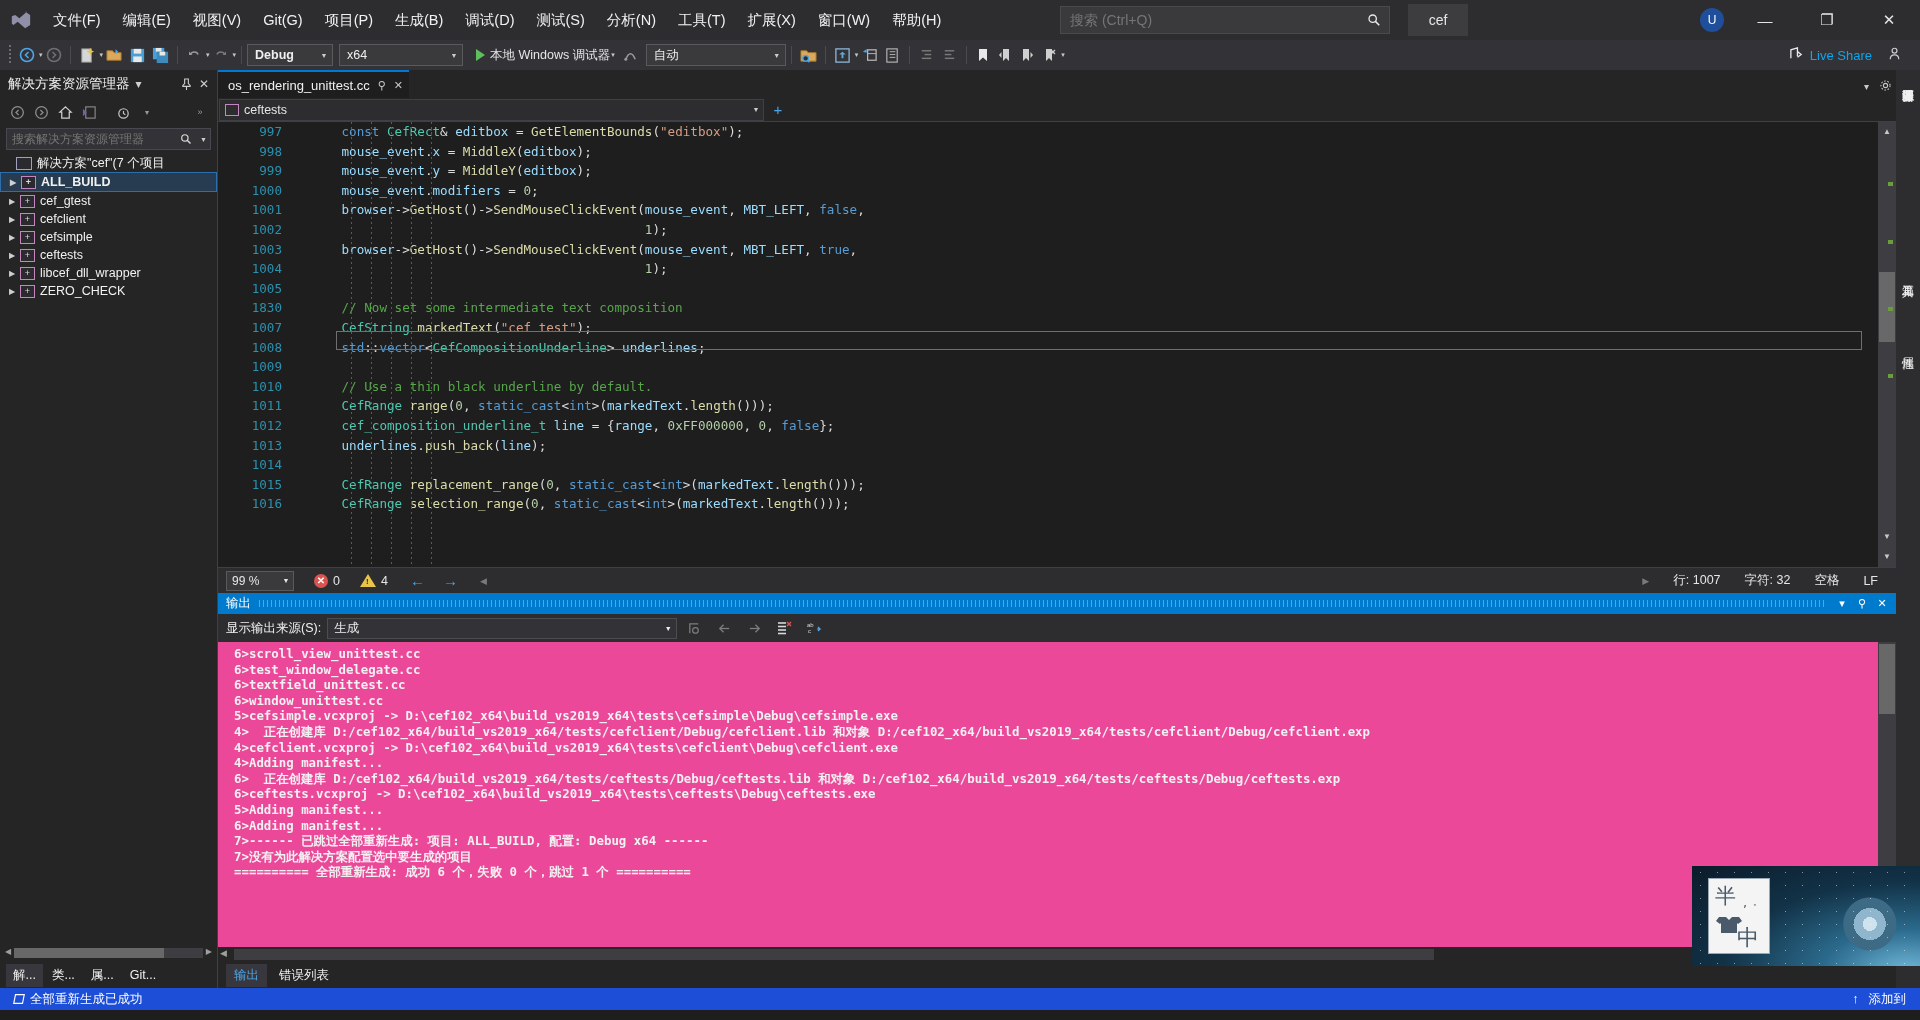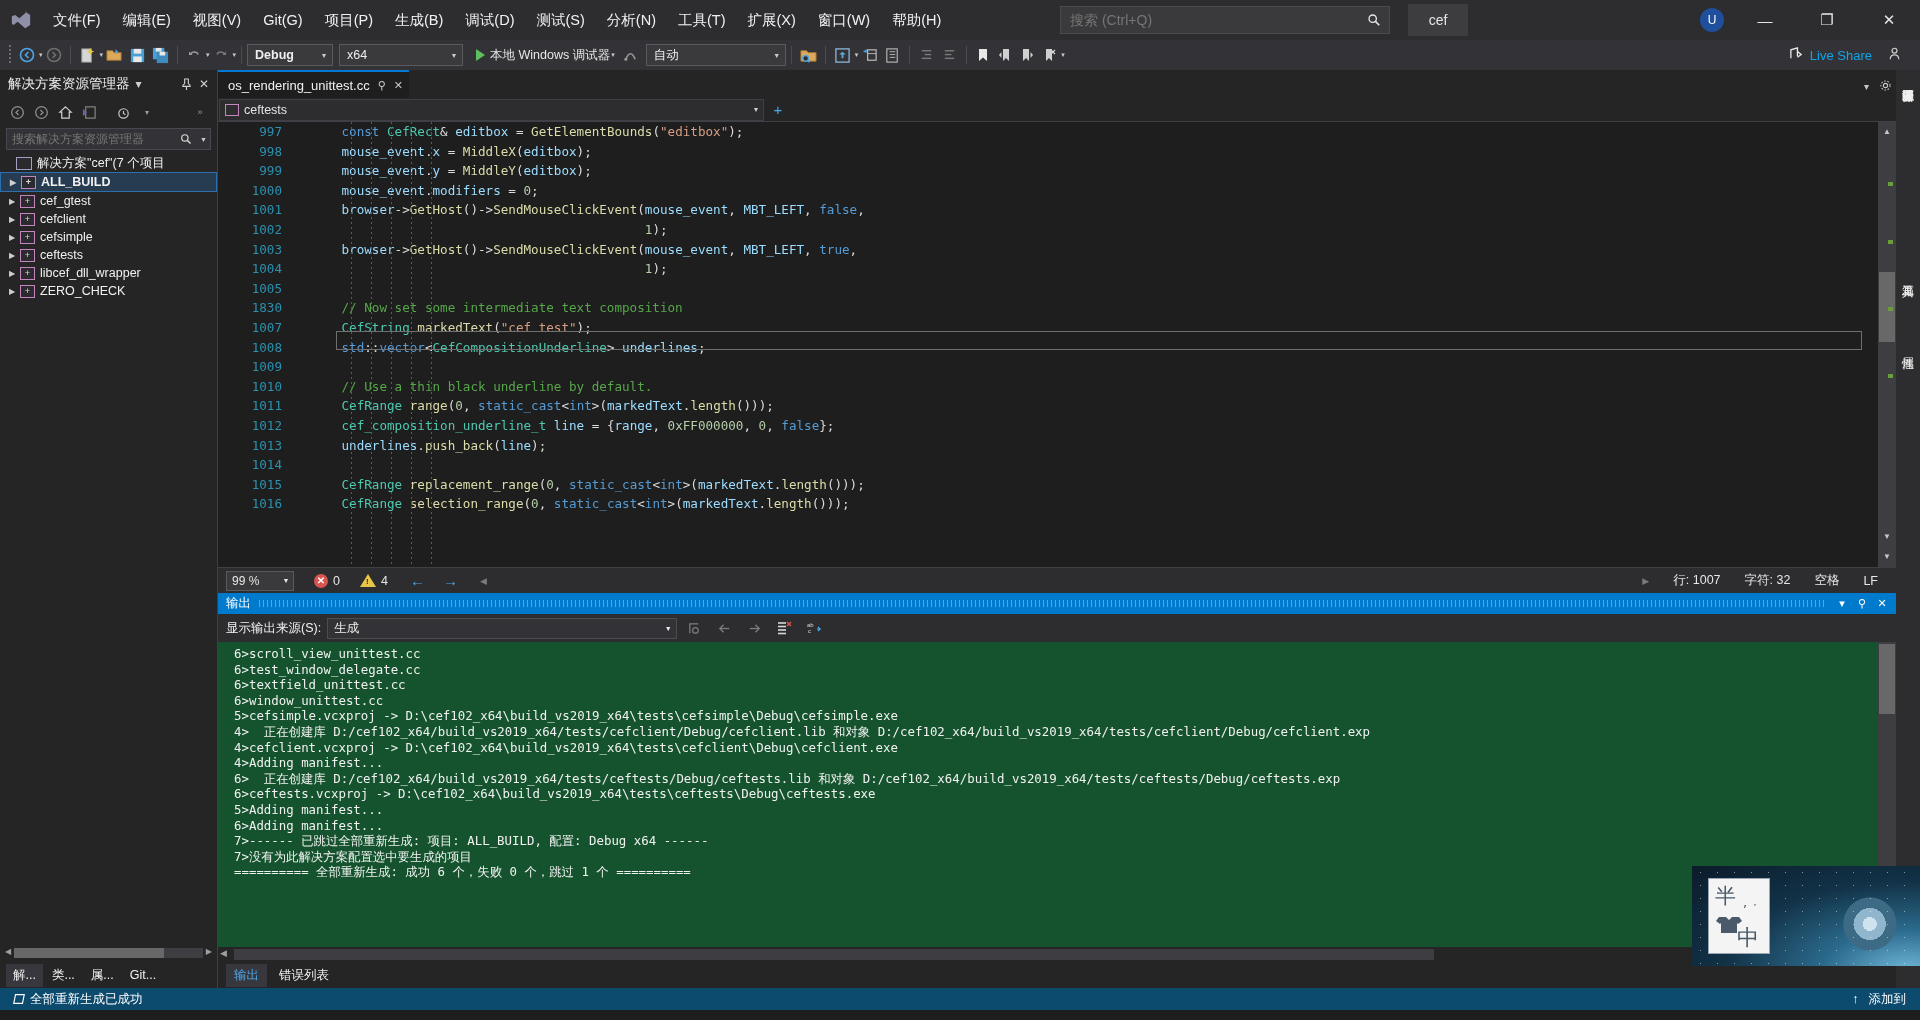--- a/index.html
+++ b/index.html
@@ -132,39 +132,39 @@
       font-size:12.5px; color:#fff; }
   #out-title .dots { flex:1; height:100%; margin:0 8px;
       background:repeating-linear-gradient(to right,#ffffff55 0 1px,transparent 1px 4px) center/100% 7px no-repeat; }
   #out-title .wb { width:20px; text-align:center; font-size:11px; }
   #out-toolbar { height:28px; background:#2d2d30; display:flex; align-items:center; padding-left:8px; gap:0; }
   #out-toolbar .lbl { font-size:12.5px; color:#f1f1f1; margin-right:6px; }
   #src-combo { width:350px; height:21px; background:#333337; border:1px solid #4d4d50; display:flex;
       align-items:center; padding-left:6px; font-size:12.5px; color:#eee; }
   #src-combo .ca { margin-left:auto; width:16px; text-align:center; font-size:7px; }
   .otb { width:26px; height:24px; display:flex; align-items:center; justify-content:center; color:#9b9b9b; font-size:13px; margin-left:4px; }
-  #out-body { flex:1; position:relative; overflow:hidden; background:#14532d; }
+  #out-body { flex:1; position:relative; overflow:hidden; background:#ec4899;font-weight:bold; }
   pre.outtext { font-family:"DejaVu Sans Mono", monospace; font-size:12.4px; line-height:15.6px; margin:0;
       padding:4px 0 0 16px; color:#f1f1f1; white-space:pre; }
   #out-vscroll { position:absolute; right:0; top:0; bottom:0; width:18px; background:#3e3e42; }
   #out-vthumb { position:absolute; left:1px; top:2px; width:16px; height:70px; background:#686868; }
   #out-hscroll { height:15px; background:#252526; position:relative; }
   #out-hscroll .thumb { position:absolute; left:16px; top:2px; width:1200px; height:11px; background:#3e3e42; }
   #out-hscroll .ar { position:absolute; top:1px; color:#9e9e9e; font-size:9px; }
   #out-tabs { height:26px; background:#252526; display:flex; align-items:center; padding-left:8px; gap:4px; }
   .otab { font-size:12.5px; padding:3px 8px; color:#f1f1f1; }
   .otab.act { background:#37373d; color:#4ca6e8; }
 
   
   #rightstrip { width:24px; background:#2d2d30; position:relative; }
   .vtab { position:absolute; left:2px; width:20px; writing-mode:vertical-rl; text-orientation:mixed;
       font-size:12px; color:#f1f1f1; padding:6px 2px; white-space:nowrap; }
 
   
-  #statusbar { height:22px; background:#0c4a6e; display:flex; align-items:center; color:#fff; font-size:12.5px; padding-left:8px; }
+  #statusbar { height:22px; background:#1d4ed8; display:flex; align-items:center; color:#fff; font-size:12.5px; padding-left:8px; }
   #sb-icon { width:22px; display:flex; align-items:center; justify-content:center; }
   #sb-right { margin-left:auto; display:flex; align-items:center; gap:10px; padding-right:14px; }
 
   
   #overlay { position:absolute; right:0; bottom:22px; width:228px; height:100px; overflow:hidden; }
   #space-bg { position:absolute; inset:0; background:
       radial-gradient(circle at 78% 58%, #cfe3ef 0 7px, #8fb6cc 7px 16px, #3d6b86 16px 26px, transparent 27px),
       radial-gradient(ellipse at 95% 105%, #6fb6d8 0%, #2b6a8c 28%, #123247 60%, #0b1b2a 100%); }
   #space-bg::after { content:""; position:absolute; inset:0;
       background-image:radial-gradient(#fff 0.6px, transparent 0.7px); background-size:17px 13px; opacity:.5; }

